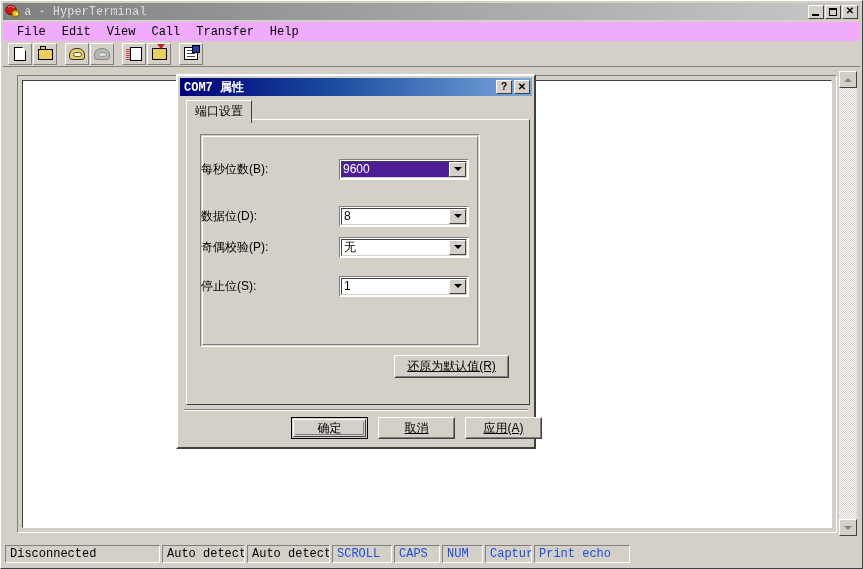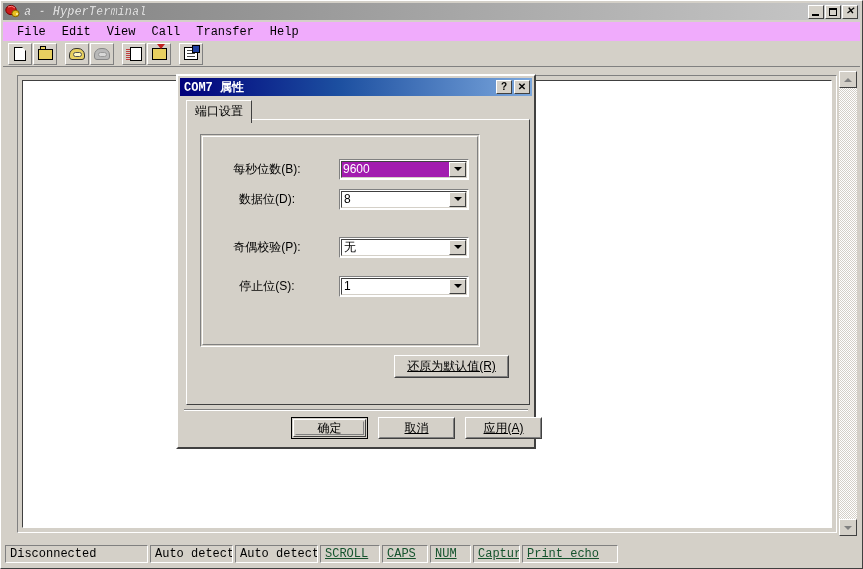--- a/index.html
+++ b/index.html
@@ -23,21 +23,20 @@
   }
 
   
   .titlebar {
     position: absolute; left: 2px; top: 2px;
     width: 857px; height: 17px;
     background: linear-gradient(to right, #808080 0%, #a8a8a8 55%, #c8c8c8 100%);
     display: flex; align-items: center;
     padding: 0 2px;
     box-sizing: border-box;
-    font-style: italic;
   }
   .tb-icon {
     width: 16px; height: 15px; flex: 0 0 auto;
     position: relative; margin-right: 3px;
   }
   .tb-title {
     color: #d8d8d8;
     font-family: "Liberation Mono", "DejaVu Sans Mono", monospace;
     font-size: 12px; font-weight: bold;
     letter-spacing: 0px;
@@ -259,21 +258,21 @@
     box-sizing: border-box;
     font-family: "Liberation Mono", "DejaVu Sans Mono", monospace;
     font-size: 12px;
     color: #000;
     padding: 1px 4px;
     margin-right: 2px;
     white-space: nowrap;
     overflow: hidden;
     line-height: 15px;
   }
-  .spanel.dim { color: #14532d; text-decoration: underline; }
+  .spanel.dim { color: #1d4ed8; }
 
   
   .dialog {
     position: absolute; left: 175px; top: 73px;
     width: 360px; height: 375px;
     background: #d4d0c8;
     border-top: 2px solid #ffffff;
     border-left: 2px solid #ffffff;
     border-right: 2px solid #404040;
     border-bottom: 2px solid #404040;
@@ -349,21 +348,21 @@
     border-right: 1px solid #808080;
     border-bottom: 1px solid #808080;
     box-sizing:border-box;
   }
   .field {
     position: absolute;
     left: 0; width: 280px; height: 22px;
     display: flex; align-items: center;
   }
   .field-label {
-    width: 138px; text-align: center;
+    width: 138px; text-align: left;
     font-size: 12px; color: #000;
     padding-right: 6px;
     box-sizing: border-box;
     white-space: nowrap;
   }
   .combo {
     width: 130px; height: 21px;
     background: #ffffff;
     border-top: 1px solid #808080;
     border-left: 1px solid #808080;
@@ -382,21 +381,21 @@
   }
   .combo-text {
     position: absolute; left: 3px; top: 2px;
     font-size: 12px; color: #000;
     font-family: "Liberation Sans", sans-serif;
     line-height: 15px;
     z-index: 2;
     padding: 0 1px;
   }
   .combo-text.selected {
-    background: #a21caf; color: #ffffff;
+    background: #4c1d95; color: #ffffff;
     left: 2px; top: 2px;
     width: 107px;
     height: 15px;
   }
   .combo-arrow {
     position: absolute; right: 2px; top: 2px;
     width: 17px; height: 15px;
     background: #d4d0c8;
     border-top: 1px solid #ffffff;
     border-left: 1px solid #ffffff;
@@ -528,21 +527,21 @@
   <div class="vscroll">
     <div class="sbtn up">
       <span class="arrow-up"></span>
     </div>
     <div class="sbtn down">
       <span class="arrow-down"></span>
     </div>
   </div>
 
   <div class="statusbar">
-    <div class="spanel" style="width:143px">Disconnected</div>
+    <div class="spanel" style="width:155px">Disconnected</div>
     <div class="spanel" style="width:83px">Auto detect</div>
     <div class="spanel" style="width:83px">Auto detect</div>
     <div class="spanel dim" style="width:60px">SCROLL</div>
     <div class="spanel dim" style="width:46px">CAPS</div>
     <div class="spanel dim" style="width:41px">NUM</div>
     <div class="spanel dim" style="width:47px">Capture</div>
     <div class="spanel dim" style="width:96px">Print echo</div>
   </div>
 
   <div class="dialog">
@@ -565,21 +564,21 @@
           <div class="field-label">每秒位数(B):</div>
           <div class="combo">
             <div class="combo-inner"></div>
             <div class="combo-text selected">9600</div>
             <div class="combo-arrow">
                 <i></i>
               </div>
           </div>
         </div>
 
-        <div class="field" style="top:53px">
+        <div class="field" style="top:70px">
           <div class="field-label">数据位(D):</div>
           <div class="combo">
             <div class="combo-inner"></div>
             <div class="combo-text">8</div>
             <div class="combo-arrow">
                 <i></i>
               </div>
           </div>
         </div>
 

